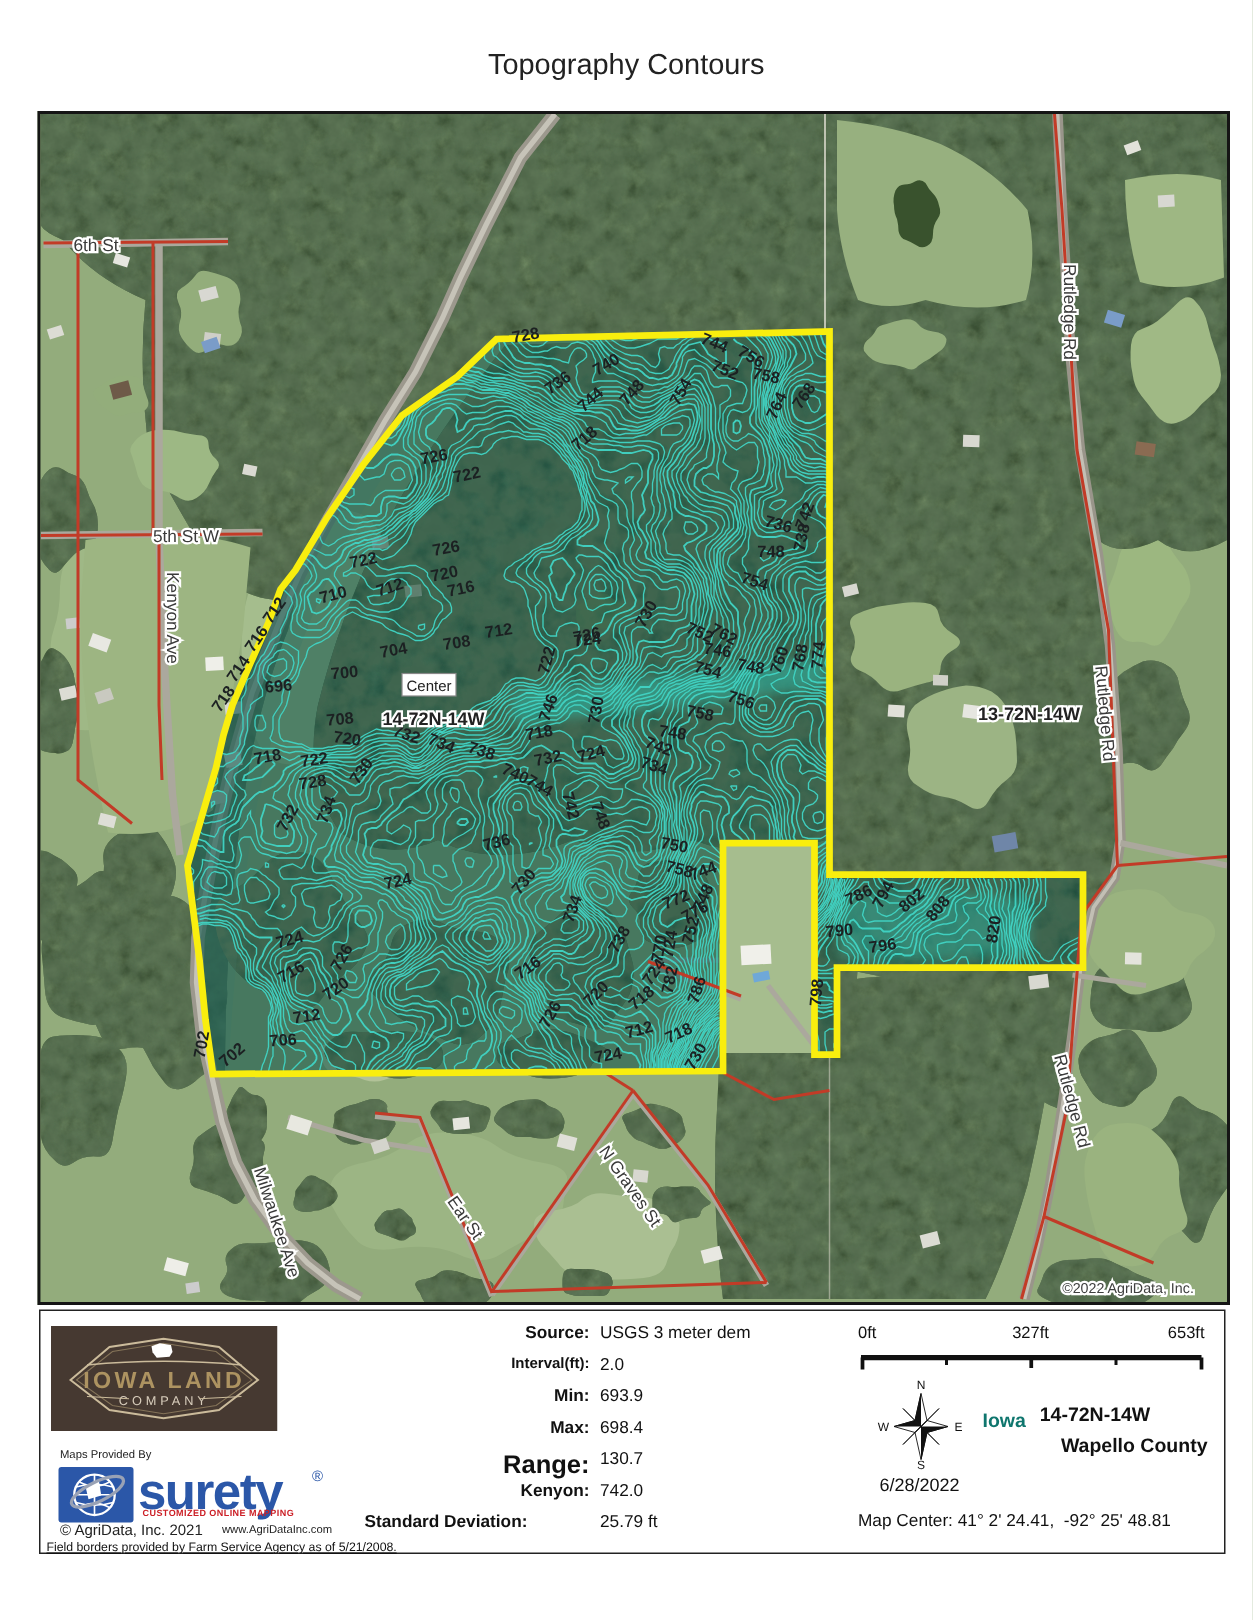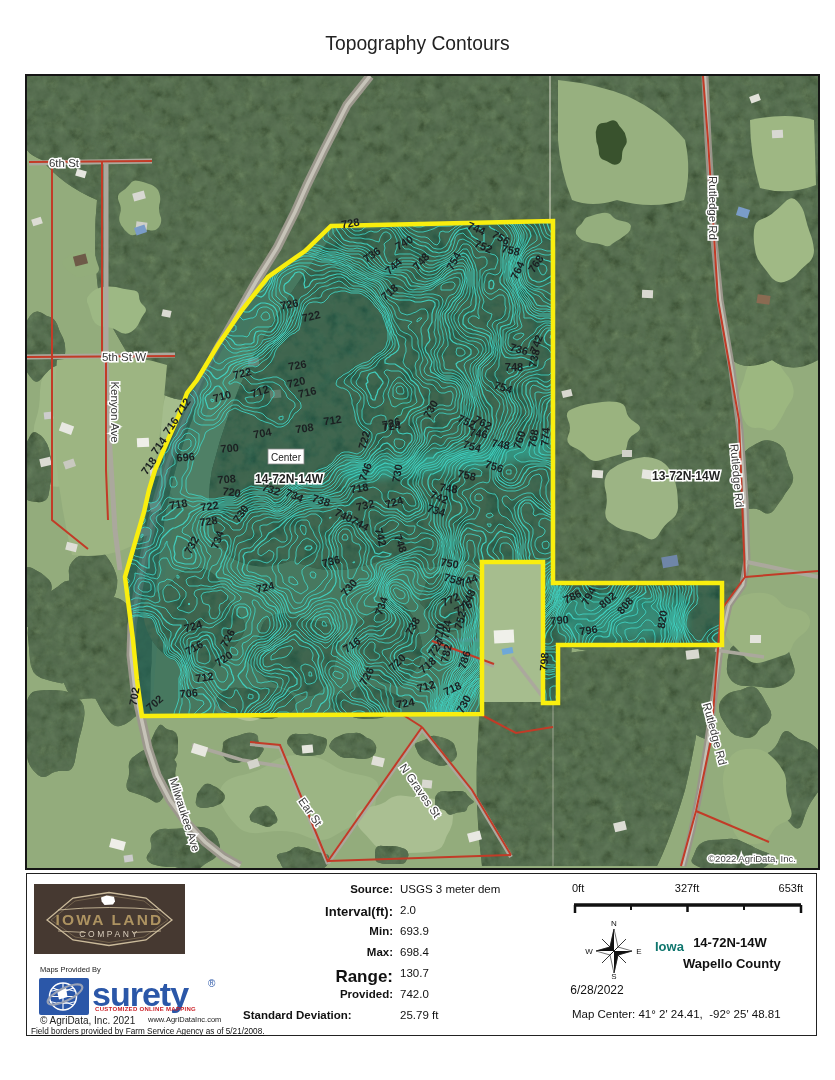--- a/index.html
+++ b/index.html
@@ -539,29 +539,29 @@
 <ellipse cx="27" cy="20.5" rx="19" ry="6.5" fill="none" stroke="#99a2b5" stroke-width="2.2" transform="rotate(-26 27 20.5)"></ellipse>
 <text x="54" y="32" font-size="34" font-weight="bold" fill="#2b57a8" font-family="Liberation Sans, sans-serif" letter-spacing="-1">surety</text>
 <text x="170" y="13" font-size="10" fill="#2b57a8" font-family="Liberation Sans, sans-serif">®</text>
 <text x="57" y="36.5" font-size="6" font-weight="bold" fill="#cc2027" letter-spacing="0.3" font-family="Liberation Sans, sans-serif">CUSTOMIZED ONLINE MAPPING</text>
 </svg>
 <div class="abs" style="left:40px;top:1015px;font-size:10px;color:#222">© AgriData, Inc. 2021</div>
 <div class="abs" style="left:148px;top:1015px;font-size:7.5px;color:#222">www.AgriDataInc.com</div>
 <div class="abs" style="left:31px;top:1027px;font-size:8.2px;color:#111;text-decoration:underline">Field borders provided by Farm Service Agency as of 5/21/2008.</div>
 <div class="abs" style="left:243px;top:883px;width:150px;text-align:right;font-size:11.5px;font-weight:bold;color:#111">Source:</div>
 <div class="abs" style="left:400px;top:883px;font-size:11.5px;color:#111">USGS 3 meter dem</div>
-<div class="abs" style="left:243px;top:904px;width:150px;text-align:right;font-size:13px;font-weight:bold;color:#111">Interval(ft):</div>
+<div class="abs" style="left:243px;top:904px;width:150px;text-align:right;font-size:10px;font-weight:bold;color:#111">Interval(ft):</div>
 <div class="abs" style="left:400px;top:904px;font-size:11.5px;color:#111">2.0</div>
 <div class="abs" style="left:243px;top:925px;width:150px;text-align:right;font-size:11.5px;font-weight:bold;color:#111">Min:</div>
 <div class="abs" style="left:400px;top:925px;font-size:11.5px;color:#111">693.9</div>
 <div class="abs" style="left:243px;top:946px;width:150px;text-align:right;font-size:11.5px;font-weight:bold;color:#111">Max:</div>
 <div class="abs" style="left:400px;top:946px;font-size:11.5px;color:#111">698.4</div>
 <div class="abs" style="left:243px;top:967px;width:150px;text-align:right;font-size:17px;font-weight:bold;color:#111">Range:</div>
 <div class="abs" style="left:400px;top:967px;font-size:11.5px;color:#111">130.7</div>
-<div class="abs" style="left:243px;top:988px;width:150px;text-align:right;font-size:11.5px;font-weight:bold;color:#111">Provided:</div>
+<div class="abs" style="left:243px;top:988px;width:150px;text-align:right;font-size:11.5px;font-weight:bold;color:#111">Kenyon:</div>
 <div class="abs" style="left:400px;top:988px;font-size:11.5px;color:#111">742.0</div>
 <div class="abs" style="left:243px;top:1009px;width:150px;text-align:left;font-size:11.5px;font-weight:bold;color:#111">Standard Deviation:</div>
 <div class="abs" style="left:400px;top:1009px;font-size:11.5px;color:#111">25.79 ft</div>
 
 <svg class="abs" style="left:565px;top:880px" width="245" height="35" viewBox="0 0 245 35">
 <text x="7" y="12" font-size="11" fill="#111" font-family="Liberation Sans, sans-serif">0ft</text>
 <text x="122" y="12" font-size="11" fill="#111" text-anchor="middle" font-family="Liberation Sans, sans-serif">327ft</text>
 <text x="238" y="12" font-size="11" fill="#111" text-anchor="end" font-family="Liberation Sans, sans-serif">653ft</text>
 <path d="M9,25 L236,25" stroke="#111" stroke-width="3.5"></path>
 <path d="M10,25 L10,33 M236,25 L236,33" stroke="#111" stroke-width="2.5"></path>
@@ -579,16 +579,16 @@
       <path d="M31,12 L27,30 L31,34" fill="#111"></path>
 <path d="M31,34 L27,38 L31,56 L35,38 Z" fill="#fff"></path>
       <path d="M31,56 L35,38 L31,34" fill="#111"></path>
 <path d="M31,34 L24,27 L19,22 L27,30 Z M31,34 L38,41 L43,46 L35,38 Z M31,34 L38,27 L43,22 L35,30 Z M31,34 L24,41 L19,46 L27,38 Z" fill="#333"></path>
 </g>
 <text x="31" y="9" font-size="8" text-anchor="middle" fill="#111" font-family="Liberation Sans, sans-serif">N</text>
 <text x="31" y="62" font-size="8" text-anchor="middle" fill="#111" font-family="Liberation Sans, sans-serif">S</text>
 <text x="6" y="37" font-size="8" text-anchor="middle" fill="#111" font-family="Liberation Sans, sans-serif">W</text>
 <text x="56" y="37" font-size="8" text-anchor="middle" fill="#111" font-family="Liberation Sans, sans-serif">E</text>
 </svg>
-<div class="abs" style="left:559px;top:983px;width:76px;text-align:center;font-size:12px;color:#111">6/28/2022</div>
+<div class="abs" style="left:575px;top:983px;width:76px;text-align:center;font-size:12px;color:#111">6/28/2022</div>
 <div class="abs" style="left:655px;top:935px;width:150px;text-align:center;font-size:13px;font-weight:bold;color:#111">14-72N-14W</div>
-<div class="abs" style="left:683px;top:956px;width:150px;text-align:left;font-size:13px;font-weight:bold;color:#111">Wapello County</div>
+<div class="abs" style="left:655px;top:956px;width:150px;text-align:right;font-size:13px;font-weight:bold;color:#111">Wapello County</div>
 <div class="abs" style="left:655px;top:939px;width:150px;text-align:left;font-size:13px;font-weight:bold;color:#0f766e">Iowa</div>
 <div class="abs" style="left:572px;top:1008px;font-size:11.5px;color:#111">Map Center: 41° 2' 24.41,&nbsp; -92° 25' 48.81</div>
 </body></html>

